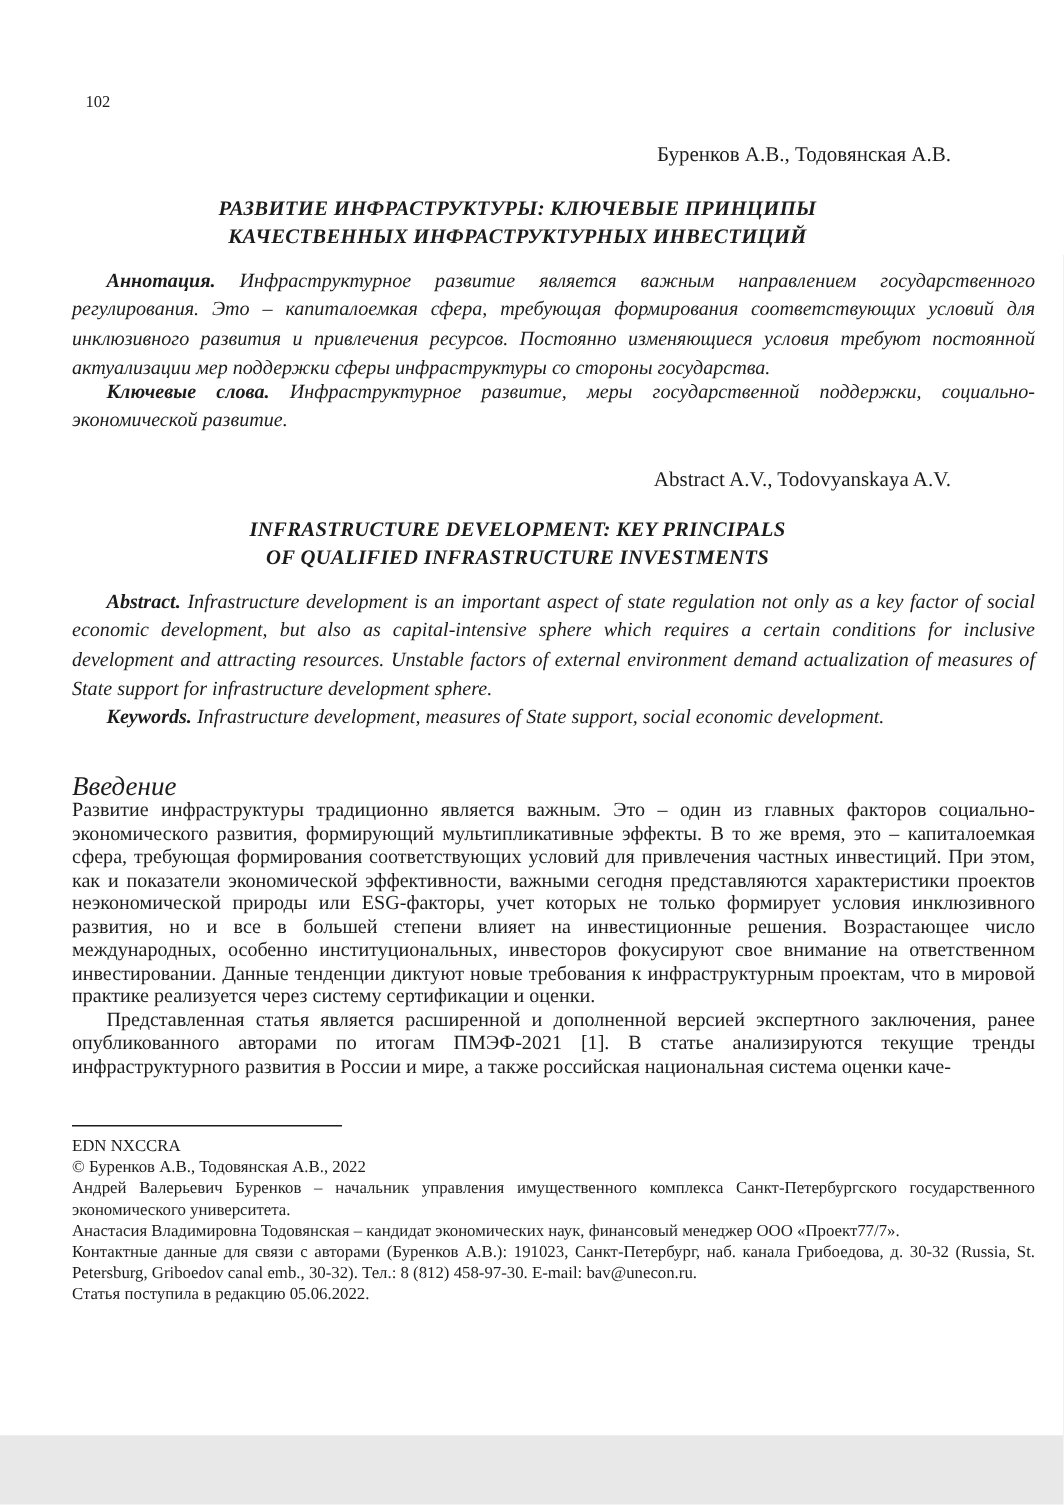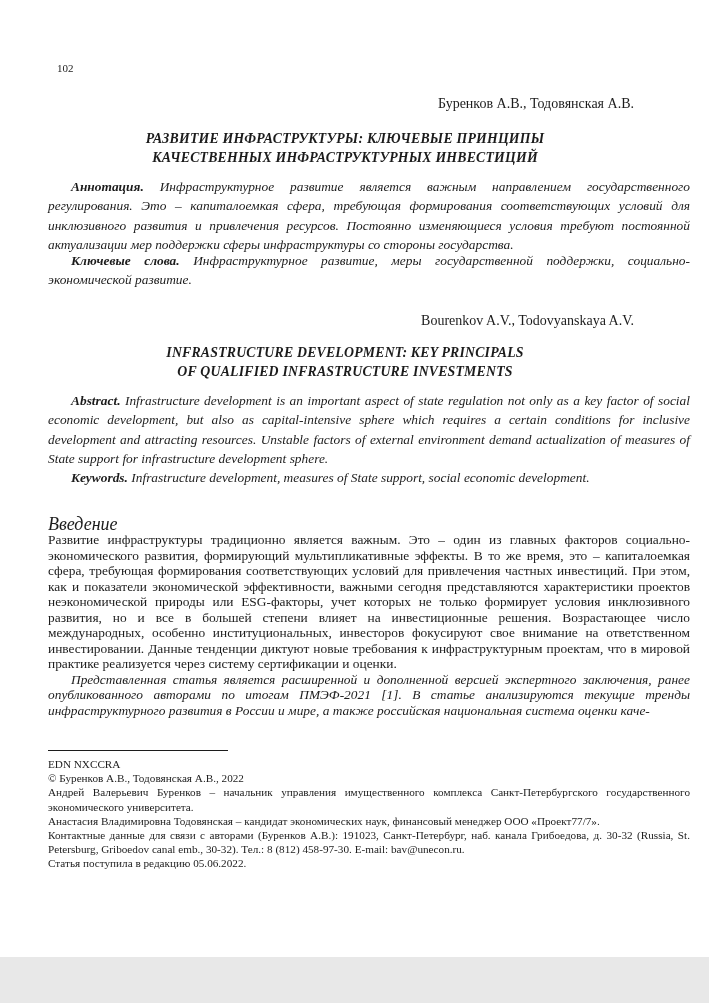--- a/index.html
+++ b/index.html
@@ -71,21 +71,21 @@
     font-style: italic;
     font-size: 18px;
     line-height: 16px;
   }
   .body-para {
     margin: 0;
     font-size: 13.4px;
     line-height: 15.5px;
     text-align: justify;
   }
-  .body-para.indent { text-indent: 23px; font-style: italic; }
+  .body-para.indent { text-indent: 23px; }
 
   .footnote-rule {
     width: 180px;
     height: 0;
     border-top: 1.5px solid var(--text, #1c1c1c);
     margin-bottom: 6px;
   }
   .fn-line {
     margin: 0;
     font-size: 11.2px;
@@ -106,21 +106,21 @@
 
     <div class="abs paper-title" style="top:129px">
       <div>РАЗВИТИЕ ИНФРАСТРУКТУРЫ: КЛЮЧЕВЫЕ ПРИНЦИПЫ</div>
       <div>КАЧЕСТВЕННЫХ ИНФРАСТРУКТУРНЫХ ИНВЕСТИЦИЙ</div>
     </div>
 
     <p class="abs abstract" style="top:177px"><span class="lbl">Аннотация.</span><span> Инфраструктурное развитие является важным направлением государственного регулирования. Это – капиталоемкая сфера, требующая формирования соответствующих условий для инклюзивного развития и привлечения ресурсов. Постоянно изменяющиеся условия требуют постоянной актуализации мер поддержки сферы инфраструктуры со стороны государства.</span></p>
 
     <p class="abs kw" style="top:251px"><span class="lbl">Ключевые слова.</span><span> Инфраструктурное развитие, меры государственной поддержки, социально-экономической развитие.</span></p>
 
-    <div class="abs authors-line" style="top:313px">Bourenkov A.V., Todovyanskaya A.V.</div>
+    <div class="abs authors-line" style="top:313px">Abstract A.V., Todovyanskaya A.V.</div>
 
     <div class="abs paper-title" style="top:343px">
       <div>INFRASTRUCTURE DEVELOPMENT: KEY PRINCIPALS</div>
       <div>OF QUALIFIED INFRASTRUCTURE INVESTMENTS</div>
     </div>
 
     <p class="abs abstract" style="top:391px"><span class="lbl">Abstract.</span><span> Infrastructure development is an important aspect of state regulation not only as a key factor of social economic development, but also as capital-intensive sphere which requires a certain conditions for inclusive development and attracting resources. Unstable factors of external environment demand actualization of measures of State support for infrastructure development sphere.</span></p>
 
     <p class="abs kw" style="top:468px"><span class="lbl">Keywords.</span><span> Infrastructure development, measures of State support, social economic development.</span></p>
 

